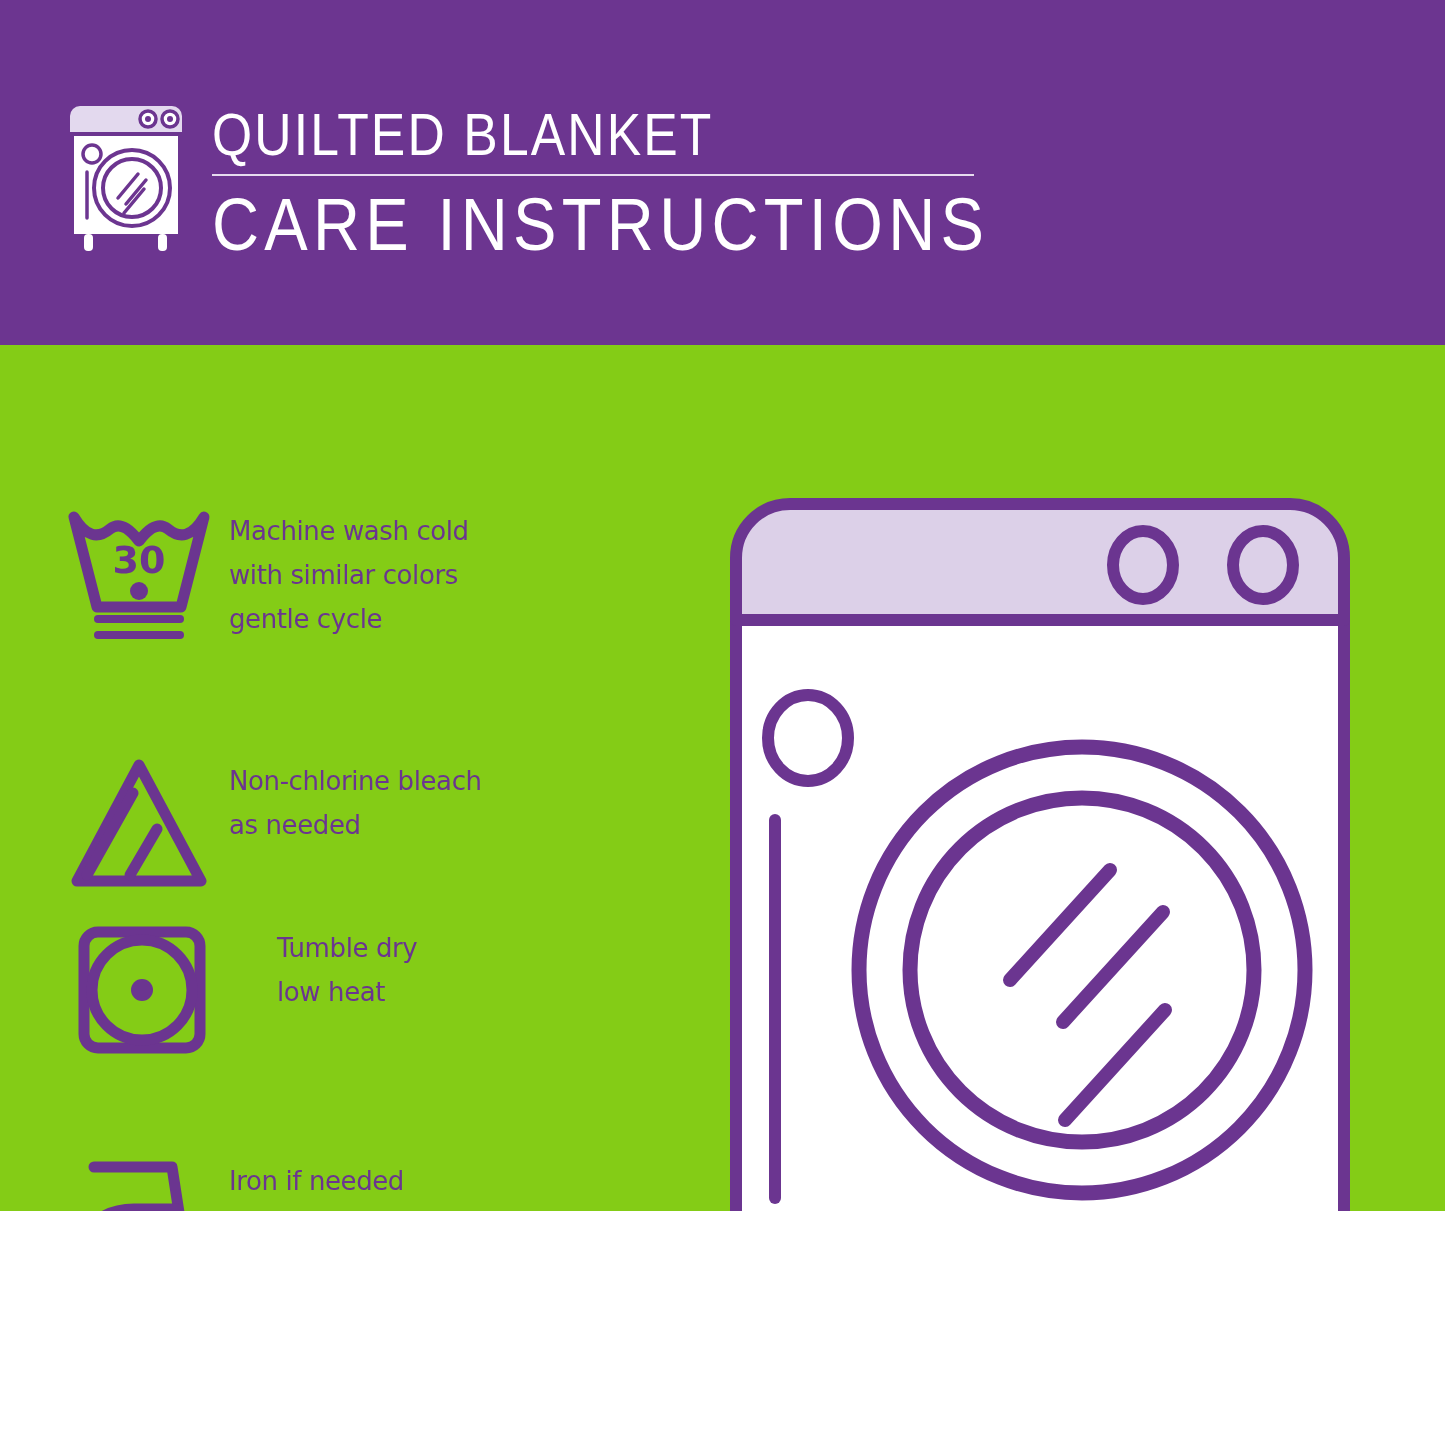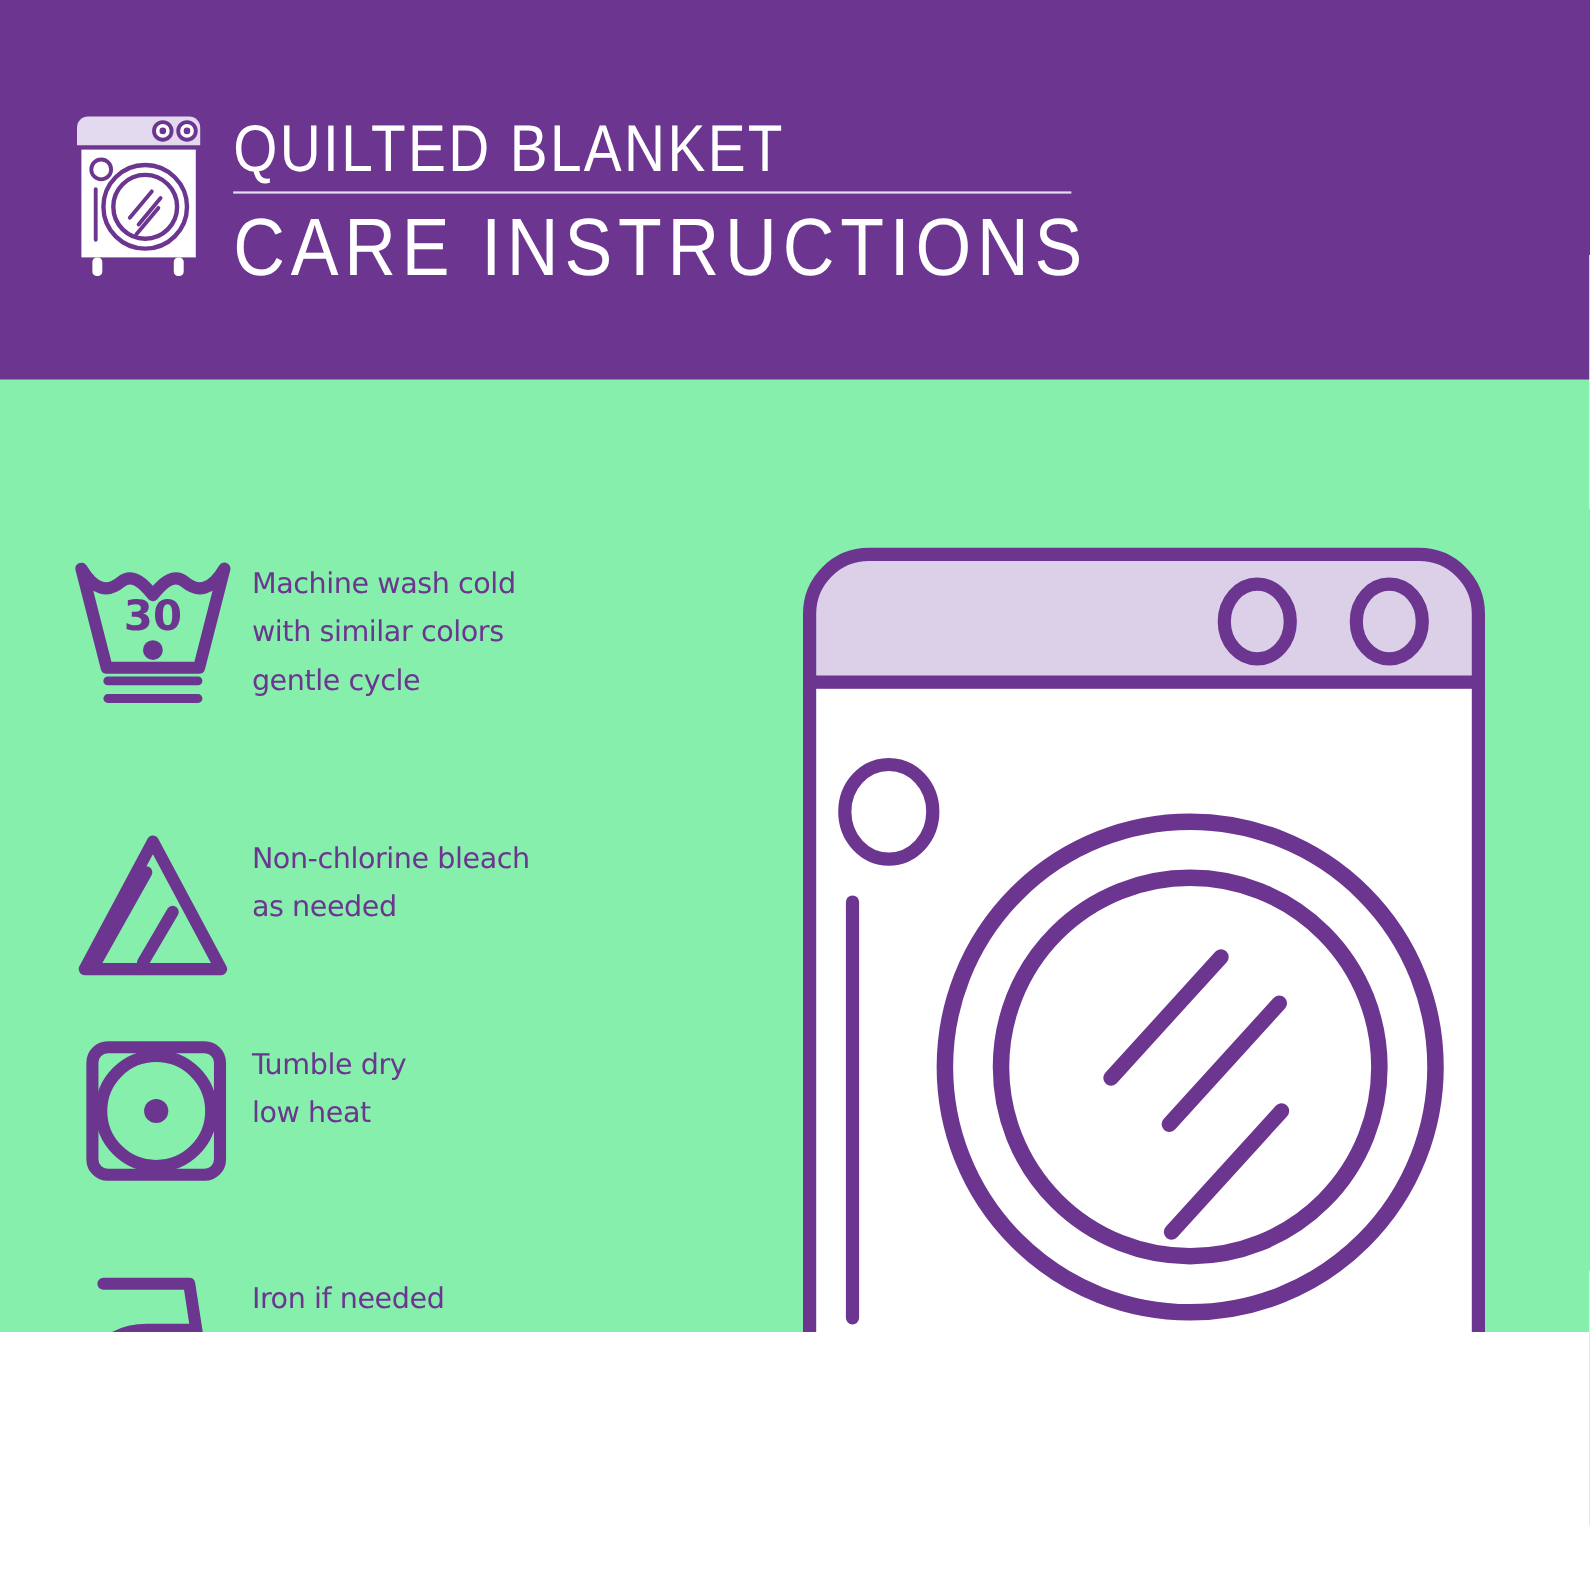--- a/index.html
+++ b/index.html
@@ -7,21 +7,21 @@
     padding: 0;
     background: #ffffff;
   }
   body {
     font-family: "Liberation Sans", sans-serif;
   }
   #page {
     position: relative;
     width: 1445px;
     height: 1211px;
-    background: #86efac;
+    background: #84cc16;
     overflow: hidden;
   }
 
   
   .header-band {
     position: absolute;
     left: 0;
     top: 0;
     width: 1445px;
     height: 345px;
@@ -98,21 +98,21 @@
     font-size: 26px;
     line-height: 44px;
     font-weight: 500;
     letter-spacing: -0.4px;
     white-space: pre-line;
     padding-top: 6px;
   }
 
   #row-wash   { top: 158px; }
   #row-bleach { top: 375px; margin-top: 33px; }
-  #row-dry    { top: 595px; }
+  #row-dry    { top: 575px; gap: 48px; }
   #row-iron   { top: 808px; }
 
   
   .machine {
     position: absolute;
     left: 710px;
     top: 470px;
     width: 690px;
     height: 910px;
   }

